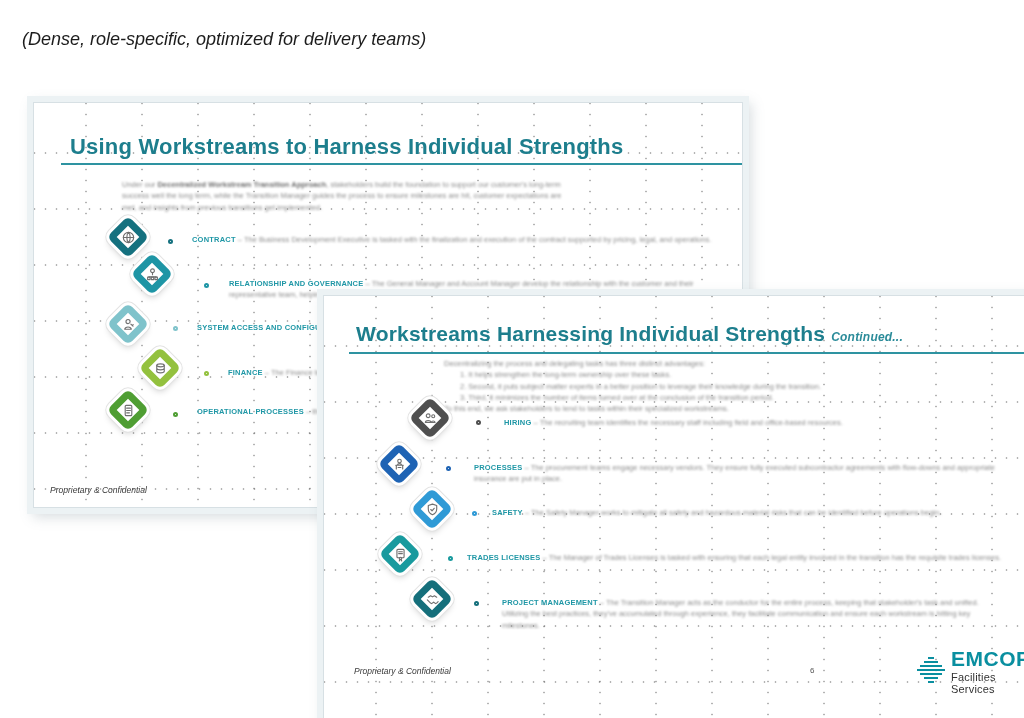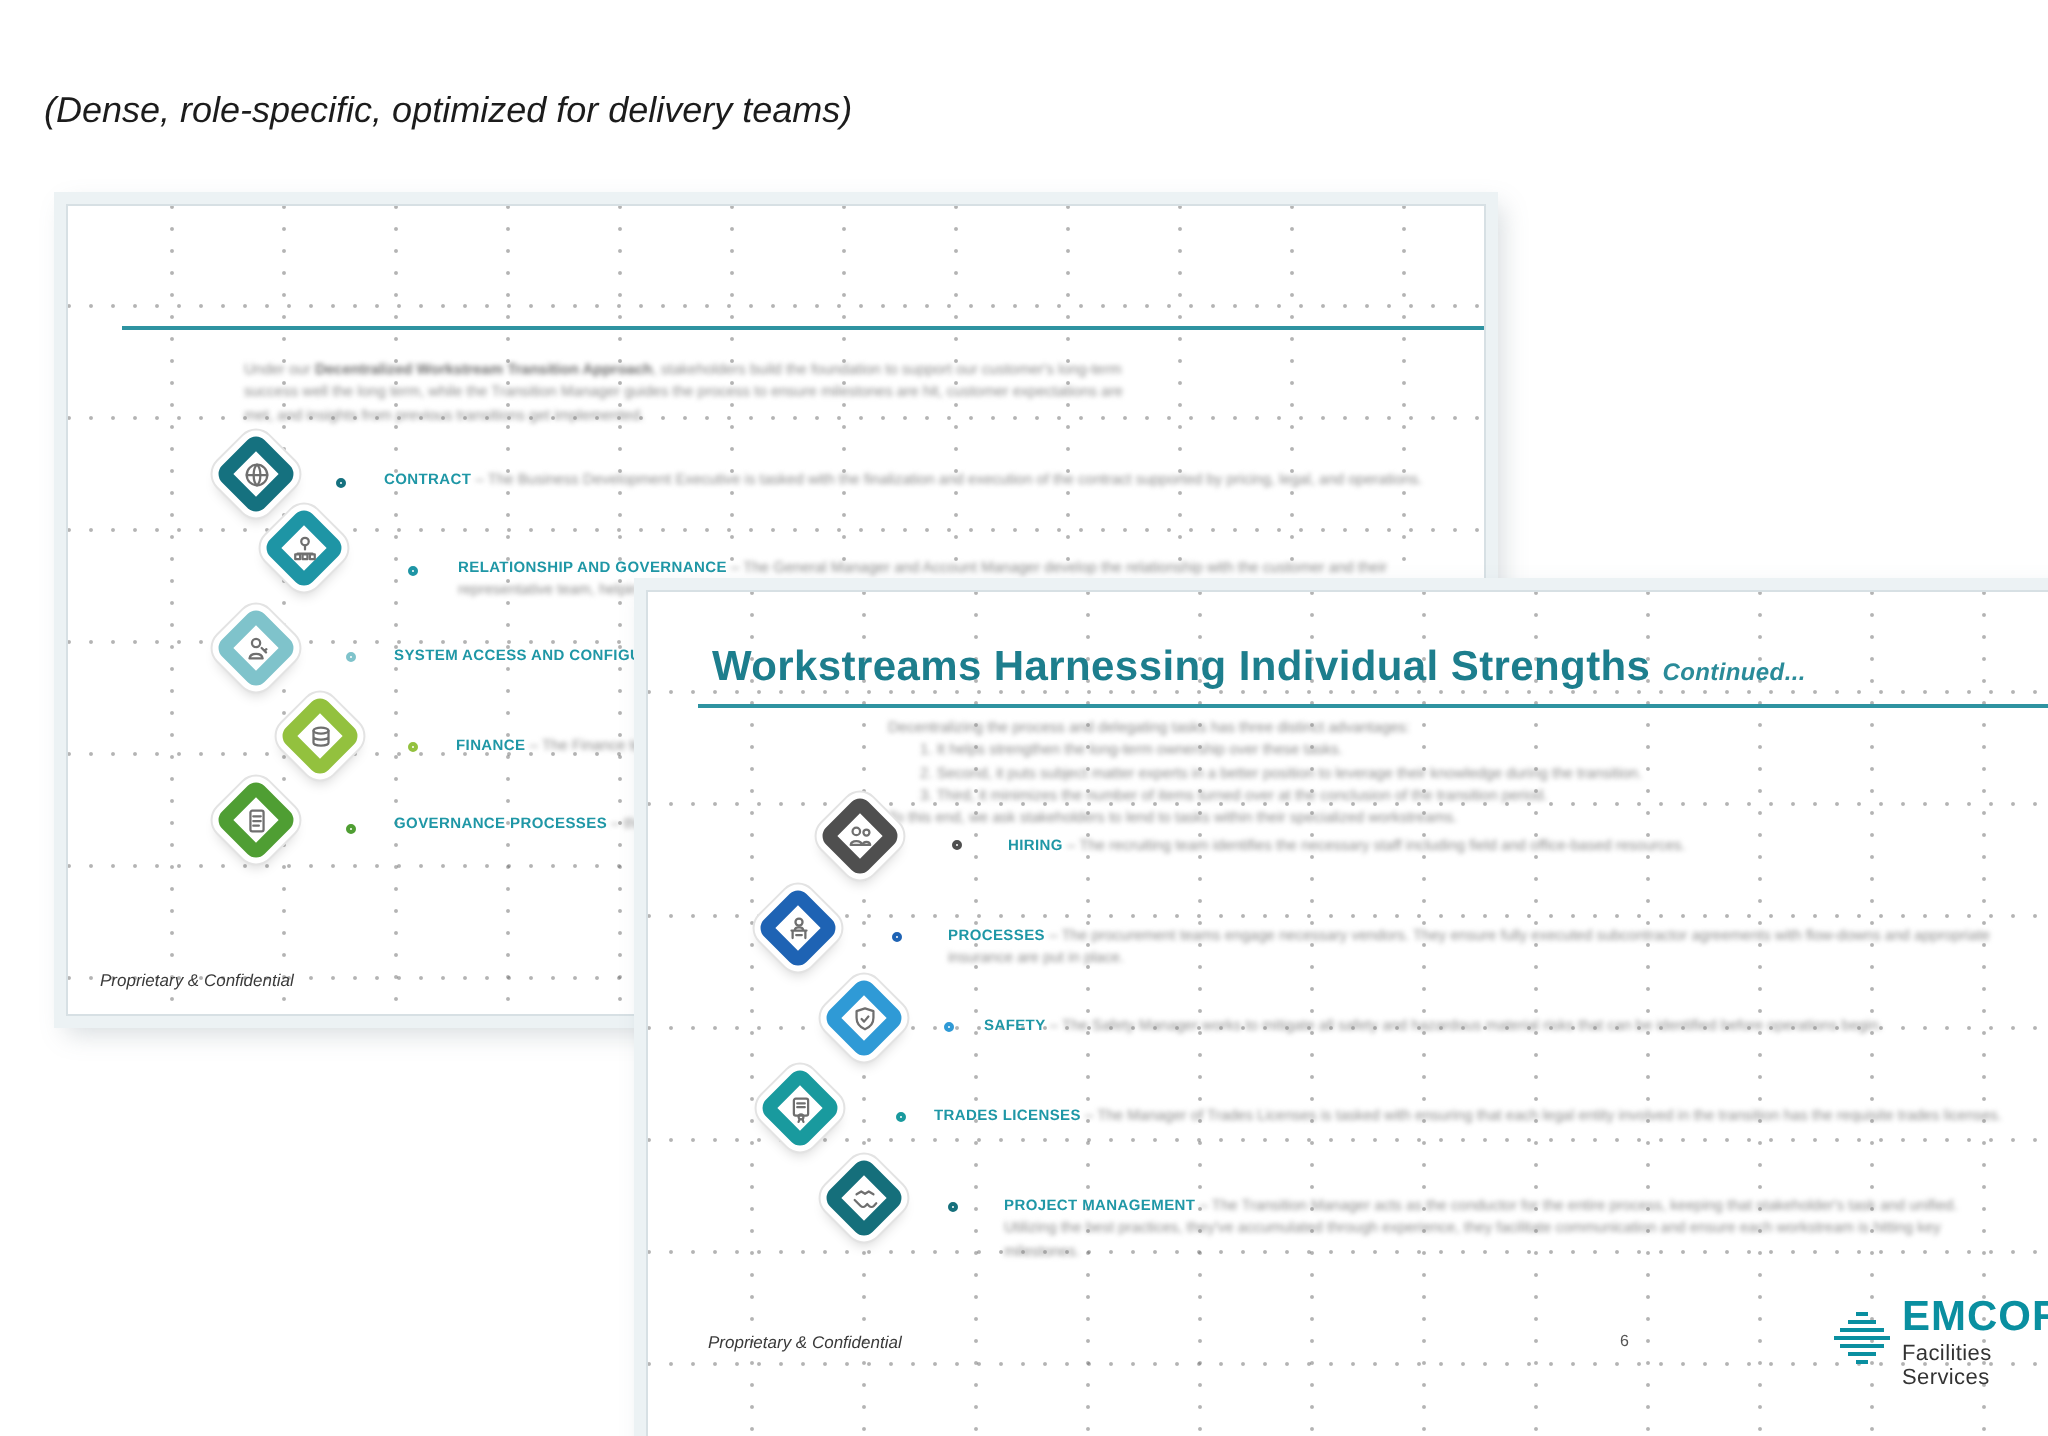--- a/index.html
+++ b/index.html
@@ -7,21 +7,21 @@
   body {
     font-family:"Liberation Sans", sans-serif;
     background:#ffffff;
     position:relative;
     overflow:hidden;
   }
 
   
   .caption { position:absolute; left:22px; top:22px; }
   .cap1 { font-size:19px; font-weight:bold; color:#121212; letter-spacing:.2px; }
-  .cap2 { font-size:18px; font-style:italic; color:#1c1c1c; margin-top:23px; }
+  .cap2 { font-size:18px; font-style:italic; color:#1c1c1c; margin-top:7px; }
 
   
   .slide {
     position:absolute;
     background-color:#fff;
     background-image:
       radial-gradient(circle, rgba(105,105,105,.5) .7px, transparent 1.2px),
       radial-gradient(circle, rgba(105,105,105,.5) .7px, transparent 1.2px);
     background-size:11px 56px, 56px 11px;
     background-position:6px 22px, 24px 6px;
@@ -103,20 +103,21 @@
   svg.licon { stroke:#6f6f6f; fill:none; stroke-width:1.2; stroke-linecap:round; stroke-linejoin:round; }
 </style>
 </head>
 <body>
 
 <header class="caption">
   <div class="cap2">(Dense, role-specific, optimized for delivery teams)</div>
 </header>
 
 <section class="slide back">
+  <h1 class="stitle">Using Workstreams to Harness Individual Strengths</h1>
   <div class="srule"></div>
 
   <p class="intro blur"><span>Under our </span><b>Decentralized Workstream Transition Approach</b><span>, stakeholders build the foundation to support our customer's long-term success well the long term, while the Transition Manager guides the process to ensure milestones are hit, customer expectations are met, and insights from previous transitions get implemented.</span></p>
 
   <div class="item b0">
     <div class="dia" style="--c: #15717f;">
       <span class="ico">
         <svg class="licon" width="15" height="15" viewBox="0 0 16 16">
             <circle cx="8" cy="8" r="5.5"></circle>
             <path d="M2.5 8h11M8 2.5c2.4 2 2.4 9 0 11-2.4-2-2.4-9 0-11z"></path>
@@ -172,21 +173,21 @@
   <div class="item b4">
     <div class="dia" style="--c: #4f9e33;">
       <span class="ico">
         <svg class="licon" width="15" height="15" viewBox="0 0 16 16">
             <rect x="4.5" y="2.5" width="7" height="11" rx="1"></rect>
             <path d="M6 5.5h4M6 8h4M6 10.5h3"></path>
           </svg>
       </span>
     </div>
     <span class="ring" style="--c: #4f9e33;"></span>
-    <div class="txt"><span class="lbl">GOVERNANCE PROCESSES</span><span class="blur"> – the contract is operational. This is contract, and Transition Manager also hire and train any additional resources.</span></div>
+    <div class="txt"><span class="lbl">OPERATIONAL PROCESSES</span><span class="blur"> – the contract is operational. This is contract, and Transition Manager also hire and train any additional resources.</span></div>
   </div>
 
   <div class="sfooter">Proprietary &amp; Confidential</div>
 </section>
 
 <section class="slide front">
   <h1 class="stitle"><span>Workstreams Harnessing Individual Strengths</span> <span class="cont">Continued...</span></h1>
   <div class="srule"></div>
 
   <div class="intro blur">

